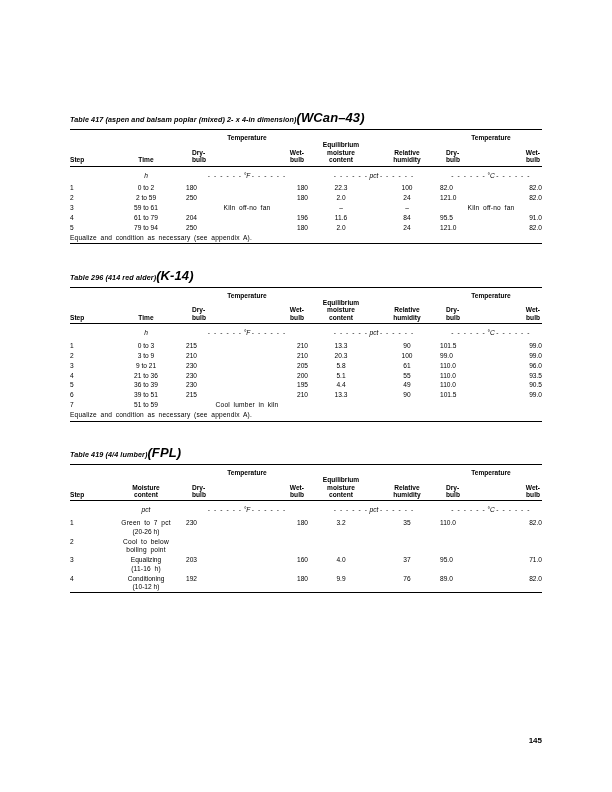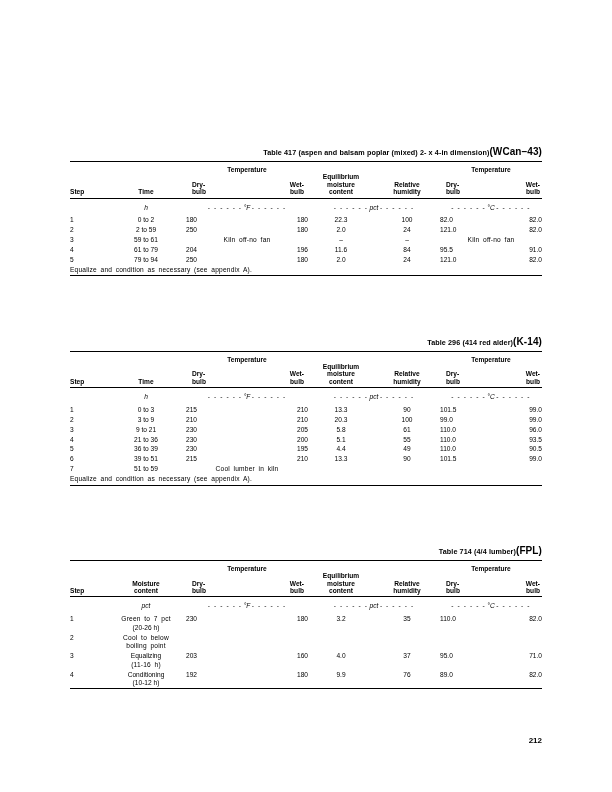--- a/index.html
+++ b/index.html
@@ -30,32 +30,32 @@
     width: 472px;
   }
 
   
   .table-block {
     margin-bottom: 22px;
   }
 
   .table-caption {
     display: flex;
-    justify-content: flex-end;
+    justify-content: flex-start;
     align-items: baseline;
     font-size: 7.2px;
     font-weight: bold;
     letter-spacing: 0.1px;
     margin-bottom: 4px;
+    font-style: italic;
   }
   .table-caption .code {
-    font-size: 10px;
+    font-size: 13px;
     font-weight: bold;
     white-space: nowrap;
-    margin-top: 36px;
   }
 
   table.kiln {
     width: 472px;
     border-collapse: collapse;
     font-size: 6.6px;
     table-layout: fixed;
   }
 
   table.kiln col.c-step   { width: 36px; }
@@ -438,21 +438,21 @@
           </tr>
           <tr class="rule-bottom">
               <td colspan="8"></td>
             </tr>
         </tbody>
       </table>
     </div>
 
     <div class="table-block">
       <div class="table-caption">
-        <span>Table 714 (4/4 lumber)</span>
+        <span>Table 419 (4/4 lumber)</span>
         <span class="code">(FPL)</span>
       </div>
       <table class="kiln">
         <colgroup>
           <col class="c-step">
             <col class="c-time">
             <col class="c-fdry">
             <col class="c-fwet">
           <col class="c-emc">
             <col class="c-rh">
@@ -575,14 +575,14 @@
           </tr>
           <tr class="rule-bottom">
               <td colspan="8"></td>
             </tr>
         </tbody>
       </table>
     </div>
 
   </div>
 
-  <div class="page-number">212</div>
+  <div class="page-number">145</div>
 </div>
 
 </body></html>

